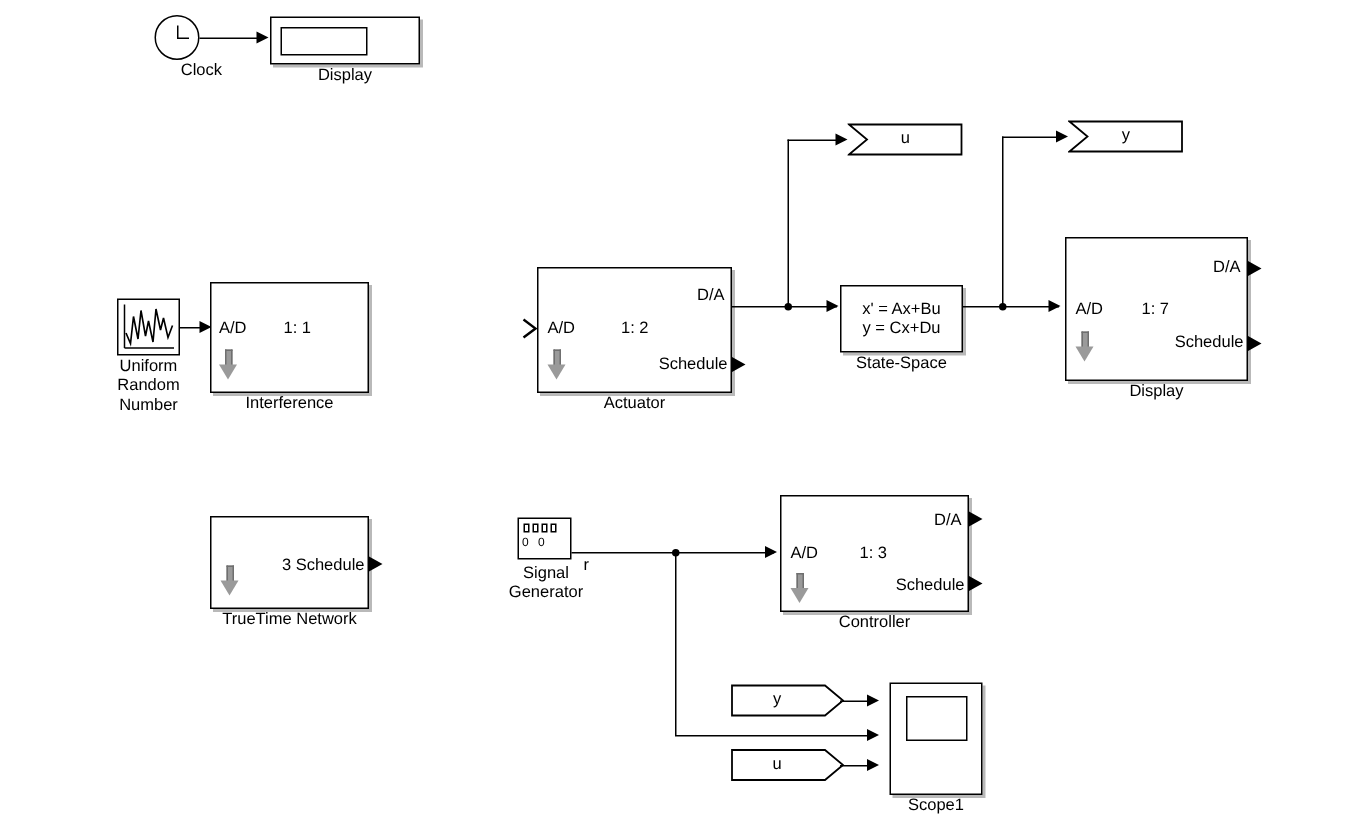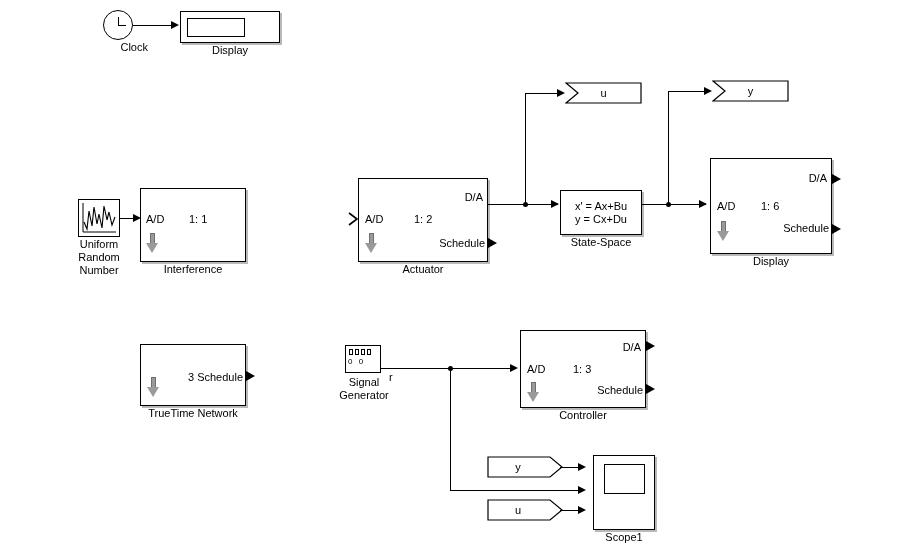--- a/index.html
+++ b/index.html
@@ -204,21 +204,21 @@
 
   <div class="tag" style="left:712px;top:80px;width:77px;height:22px;">
     <svg width="77" height="22" viewBox="0 0 77 22">
       <polygon points="1,1 76,1 76,21 1,21 13,11" fill="#ffffff" stroke="#000" stroke-width="1.2"></polygon>
     </svg>
     <div class="tagtext">y</div>
   </div>
 
   <div class="tt-block" style="left:710px;top:158px;width:122px;height:96px;">
     <div class="lbl-left" style="left:6px;top:42px;">A/D</div>
-    <div class="lbl-center" style="left:50px;top:42px;">1: 6</div>
+    <div class="lbl-center" style="left:50px;top:42px;">1: 7</div>
     <div class="lbl-right" style="right:4px;top:14px;">D/A</div>
     <div class="lbl-right" style="right:2px;top:64px;">Schedule</div>
     <div class="down-arrow" style="left:6px;top:62px;">
       <div class="head-o"></div>
         <div class="stem"></div>
         <div class="head"></div>
     </div>
     <div class="blk-label">Display</div>
   </div>
   <div class="outport" style="left:832px;top:174px;"></div>

